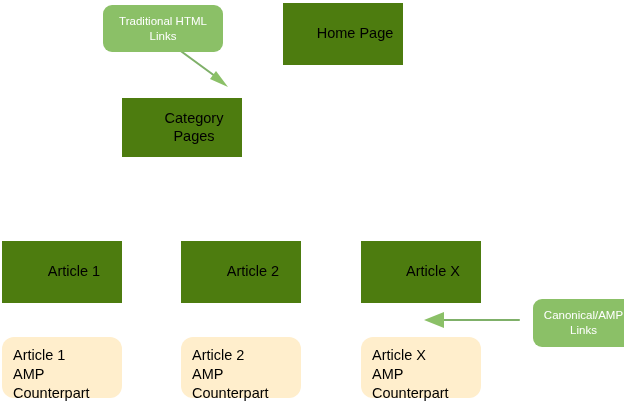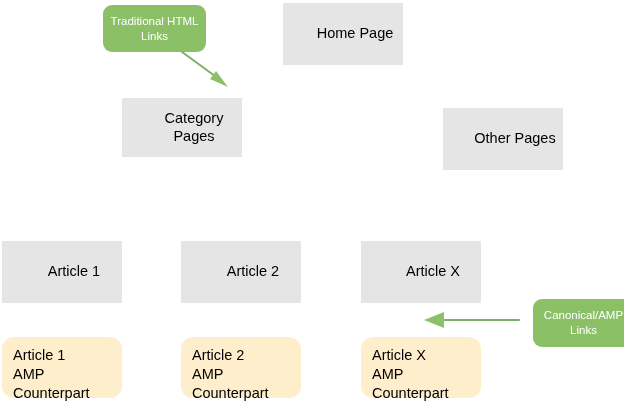--- a/index.html
+++ b/index.html
@@ -19,21 +19,21 @@
     position: absolute;
     box-sizing: border-box;
     display: flex;
     align-items: center;
     justify-content: center;
     text-align: center;
     color: #000000;
     line-height: 1.22;
   }
   .node-blue {
-    background: #e5e5e5;
+    background: #4d7c0f;
     font-size: 14.5px;
     white-space: pre-line;
     padding-left: 24px;
   }
   .node-amp {
     background: #ffeecc;
     border-radius: 12px;
     font-size: 14.5px;
     justify-content: flex-start;
     align-items: flex-start;
@@ -82,39 +82,38 @@
       <polygon points="424,320 444,312 444,328" fill="#8bc067"></polygon>
     </g>
   </svg>
 
   <div class="node node-blue" style="left:283px; top:3px; width:120px; height:62px;">Home Page</div>
 
   <div class="node node-blue" style="left:122px; top:98px; width:120px; height:59px;">Category
 Pages</div>
 
 
-  <div class="node node-blue" style="left:443px; top:108px; width:120px; height:62px;">Other Pages</div>
 
   <div class="node node-blue" style="left:2px; top:241px; width:120px; height:62px;">Article 1</div>
 
   <div class="node node-blue" style="left:181px; top:241px; width:120px; height:62px;">Article 2</div>
 
   <div class="node node-blue" style="left:361px; top:241px; width:120px; height:62px;">Article X</div>
 
   <div class="node node-amp" style="left:2px; top:337px; width:120px; height:61px;">Article 1
 AMP
 Counterpart</div>
 
   <div class="node node-amp" style="left:181px; top:337px; width:120px; height:61px;">Article 2
 AMP
 Counterpart</div>
 
   <div class="node node-amp" style="left:361px; top:337px; width:120px; height:61px;">Article X
 AMP
 Counterpart</div>
 
-  <div class="callout" style="left:103px; top:5px; width:103px; height:47px;">Traditional HTML
+  <div class="callout" style="left:103px; top:5px; width:120px; height:47px;">Traditional HTML
 Links</div>
 
   <div class="callout" style="left:533px; top:299px; width:101px; height:48px;">Canonical/AMP
 Links</div>
 
 </div>
 
 </body></html>

